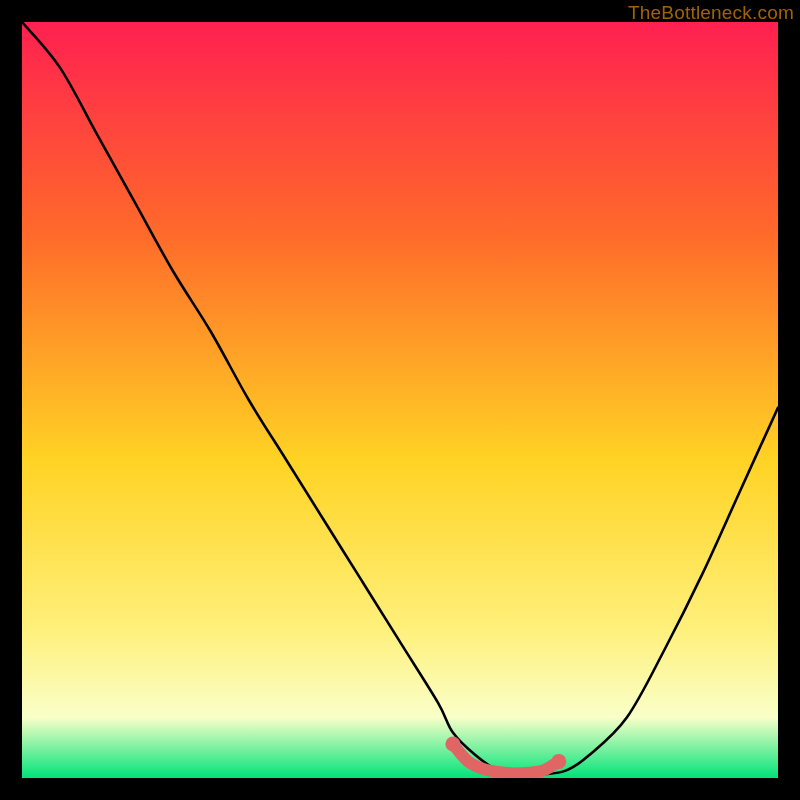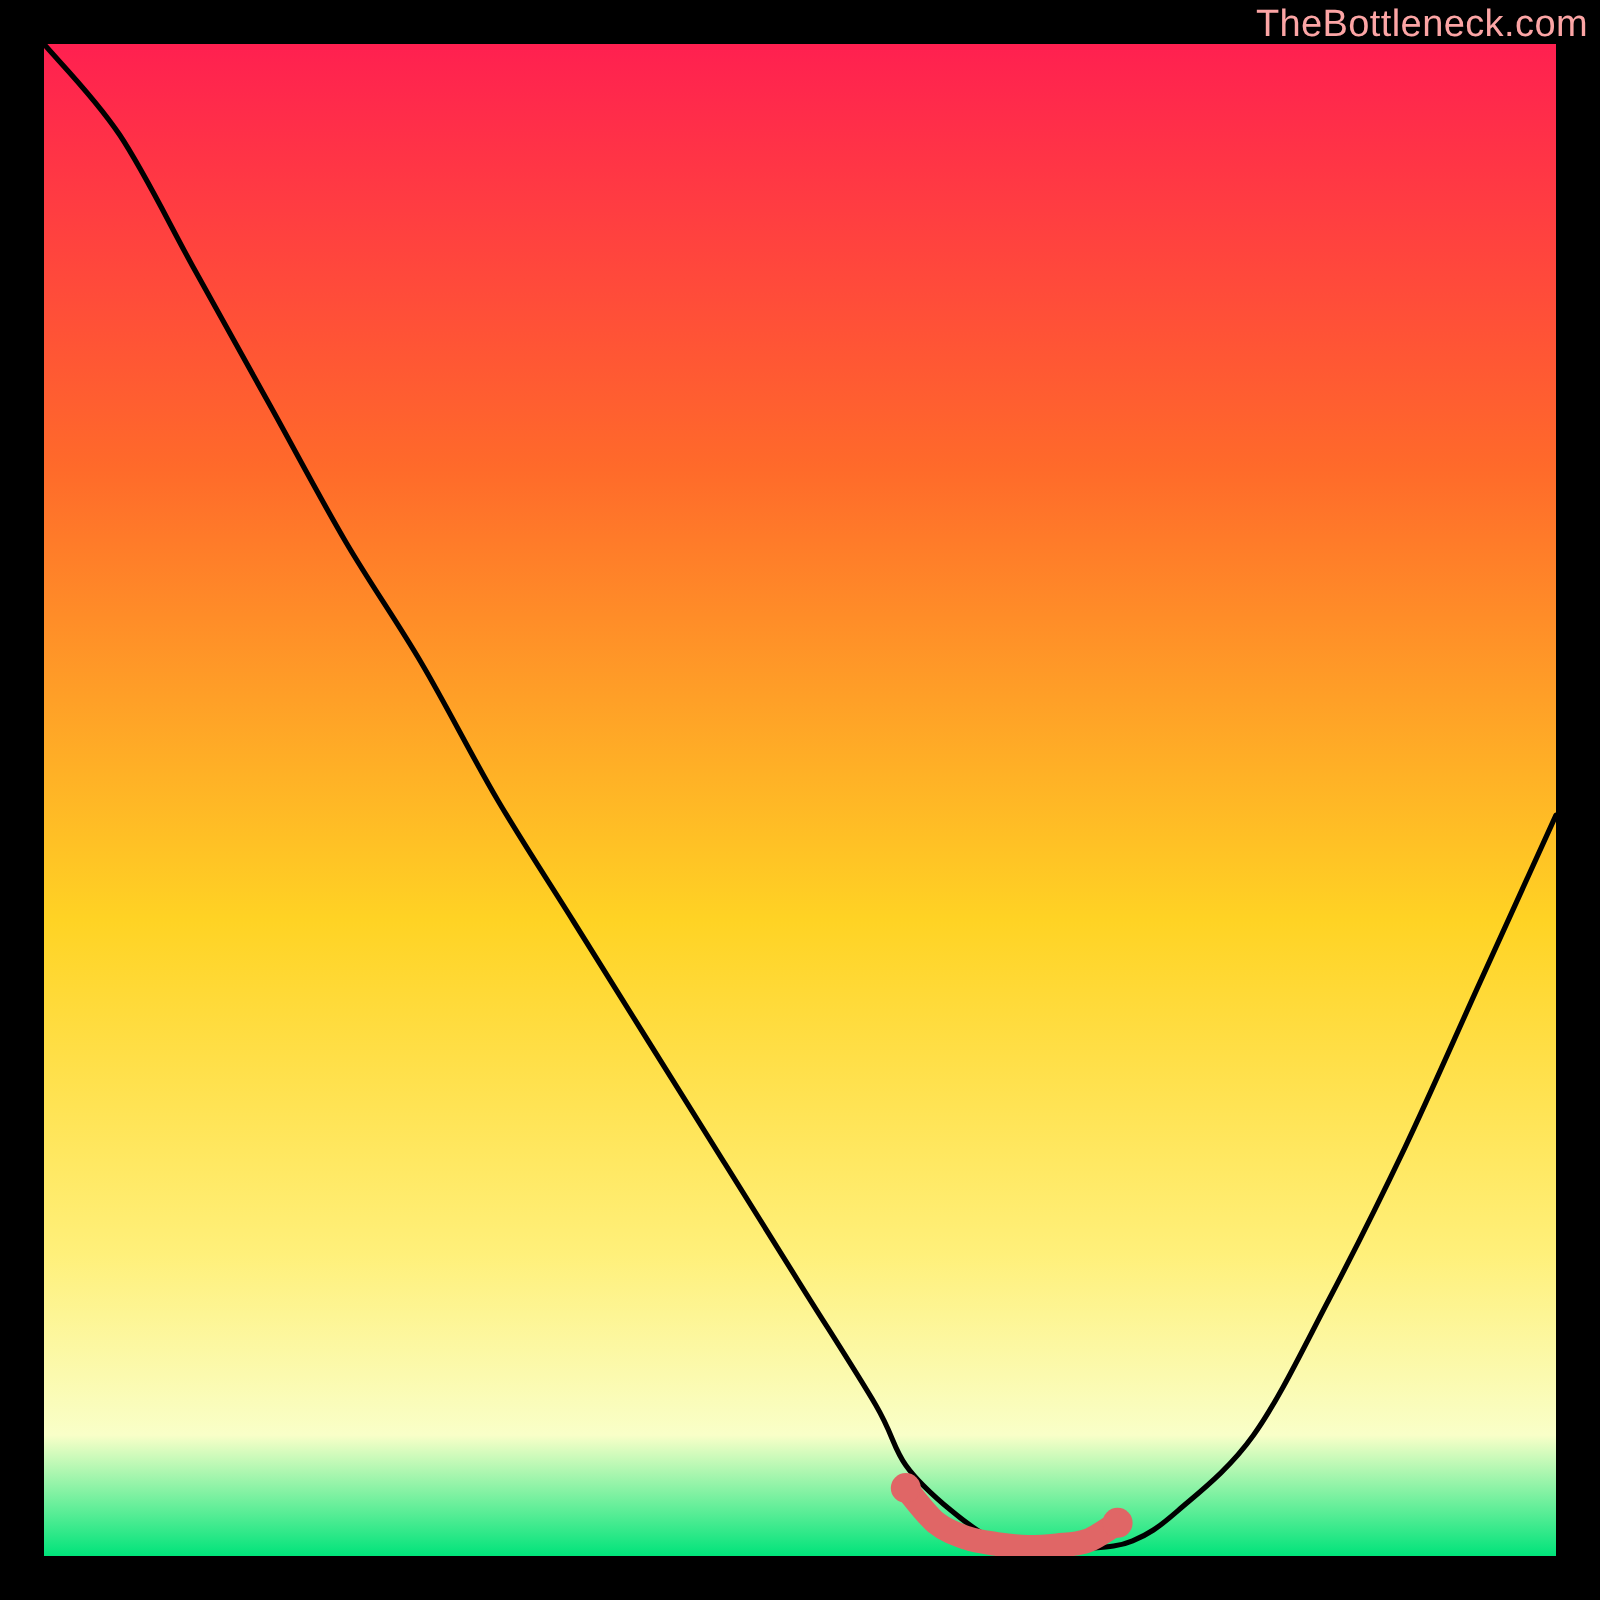--- a/index.html
+++ b/index.html
@@ -26,21 +26,21 @@
   }
   .plot svg {
     width: 100%;
     height: 100%;
     display: block;
   }
   .watermark {
     position: absolute;
     top: 2px;
     right: 6px;
-    color: #fca5a5;
+    color: #a16207;
     font-size: 19px;
     font-weight: 400;
     letter-spacing: 0.2px;
     user-select: none;
   }
 </style>
 </head>
 <body>
 
 <div class="stage">

